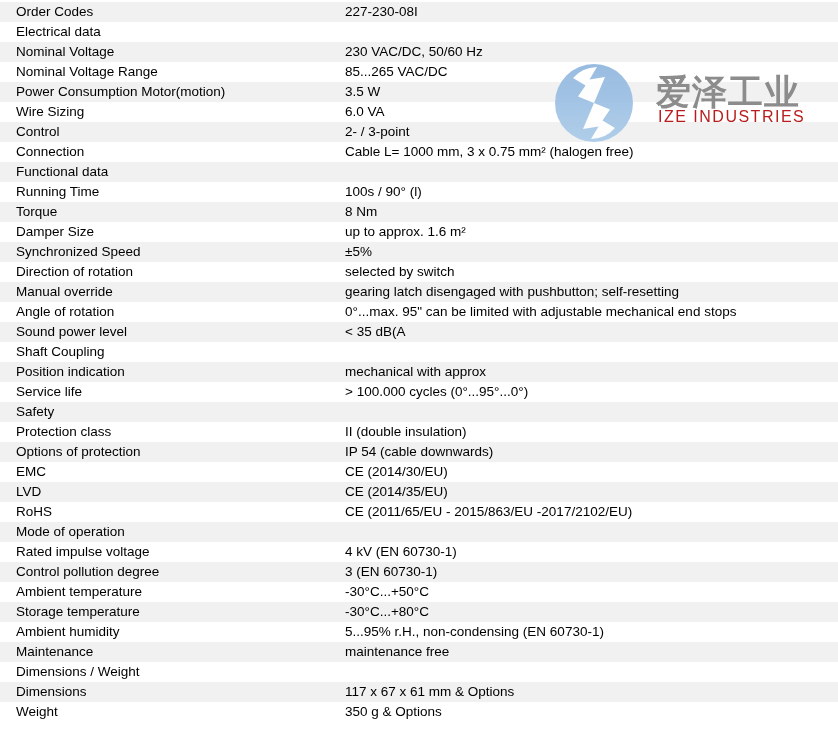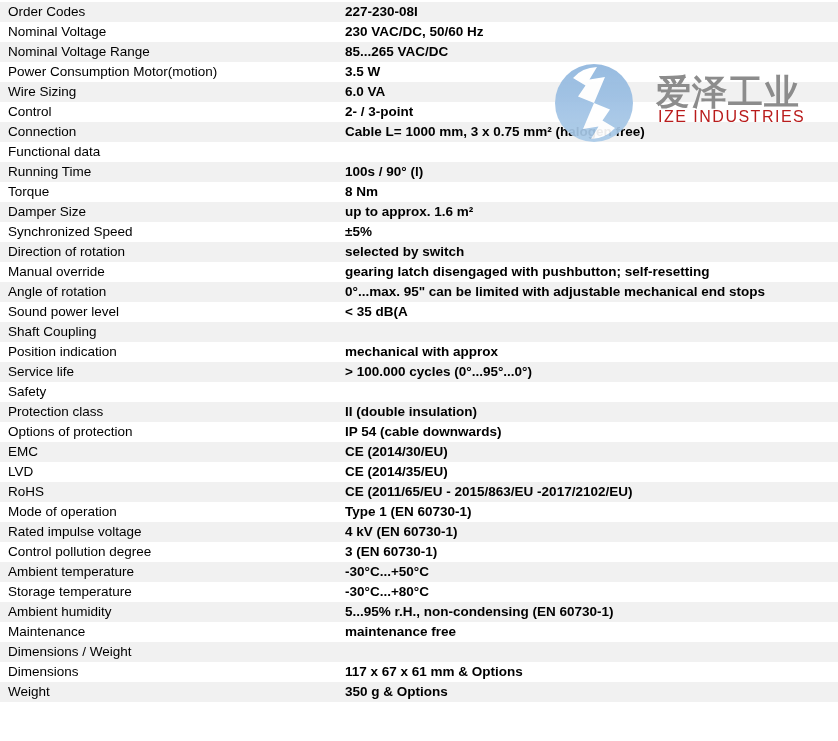--- a/index.html
+++ b/index.html
@@ -23,25 +23,25 @@
   .row {
     display: flex;
     height: 20px;
     line-height: 20px;
     font-size: 13.5px;
     white-space: nowrap;
   }
   .row:nth-child(odd) { background: #f1f1f1; }
   .cell.label {
     width: 345px;
-    padding-left: 8px;
+    padding-left: 16px;
     box-sizing: border-box;
     overflow: visible;
   }
-  .cell.value { flex: 1; font-weight: bold; }
+  .cell.value { flex: 1; }
   
   .logo {
     position: absolute;
     left: 553px; top: 62px;
     width: 262px; height: 85px;
     z-index: 5;
   }
   .logo-circle {
     position: absolute;
     left: 0; top: 0;
@@ -71,20 +71,24 @@
 <body>
 
 <div class="page">
 
   <div class="spec-table">
   <div class="row">
     <div class="cell label">Order Codes</div>
     <div class="cell value">227-230-08I</div>
   </div>
 
+  <div class="row">
+    <div class="cell label">Electrical data</div>
+    <div class="cell value"></div>
+  </div>
 
   <div class="row">
     <div class="cell label">Nominal Voltage</div>
     <div class="cell value">230 VAC/DC, 50/60 Hz</div>
   </div>
 
   <div class="row">
     <div class="cell label">Nominal Voltage Range</div>
     <div class="cell value">85...265 VAC/DC</div>
   </div>
@@ -194,21 +198,20 @@
     <div class="cell value">CE (2014/35/EU)</div>
   </div>
 
   <div class="row">
     <div class="cell label">RoHS</div>
     <div class="cell value">CE (2011/65/EU - 2015/863/EU -2017/2102/EU)</div>
   </div>
 
   <div class="row">
     <div class="cell label">Mode of operation</div>
-    <div class="cell value">Type 1 (EN 60730-1)</div>
   </div>
 
   <div class="row">
     <div class="cell label">Rated impulse voltage</div>
     <div class="cell value">4 kV (EN 60730-1)</div>
   </div>
 
   <div class="row">
     <div class="cell label">Control pollution degree</div>
     <div class="cell value">3 (EN 60730-1)</div>

